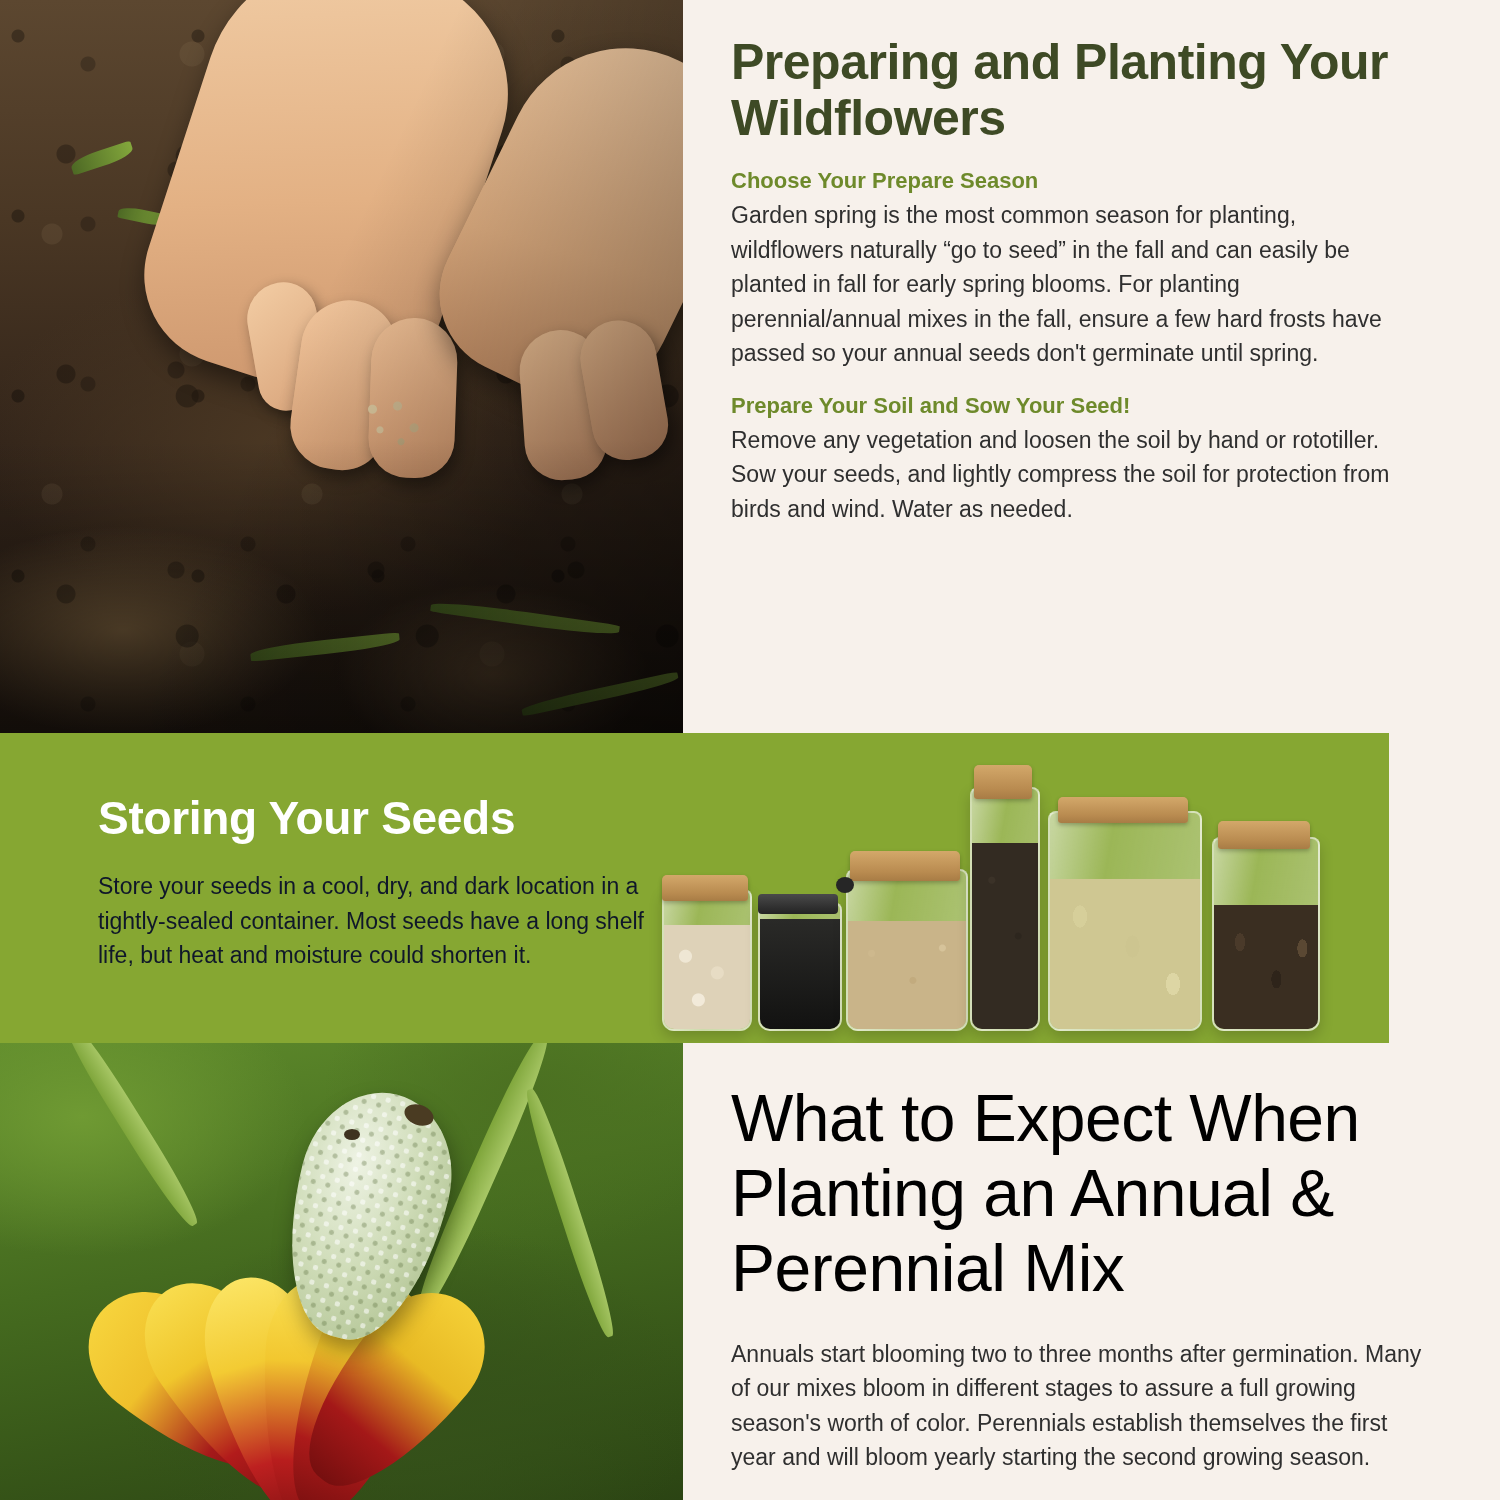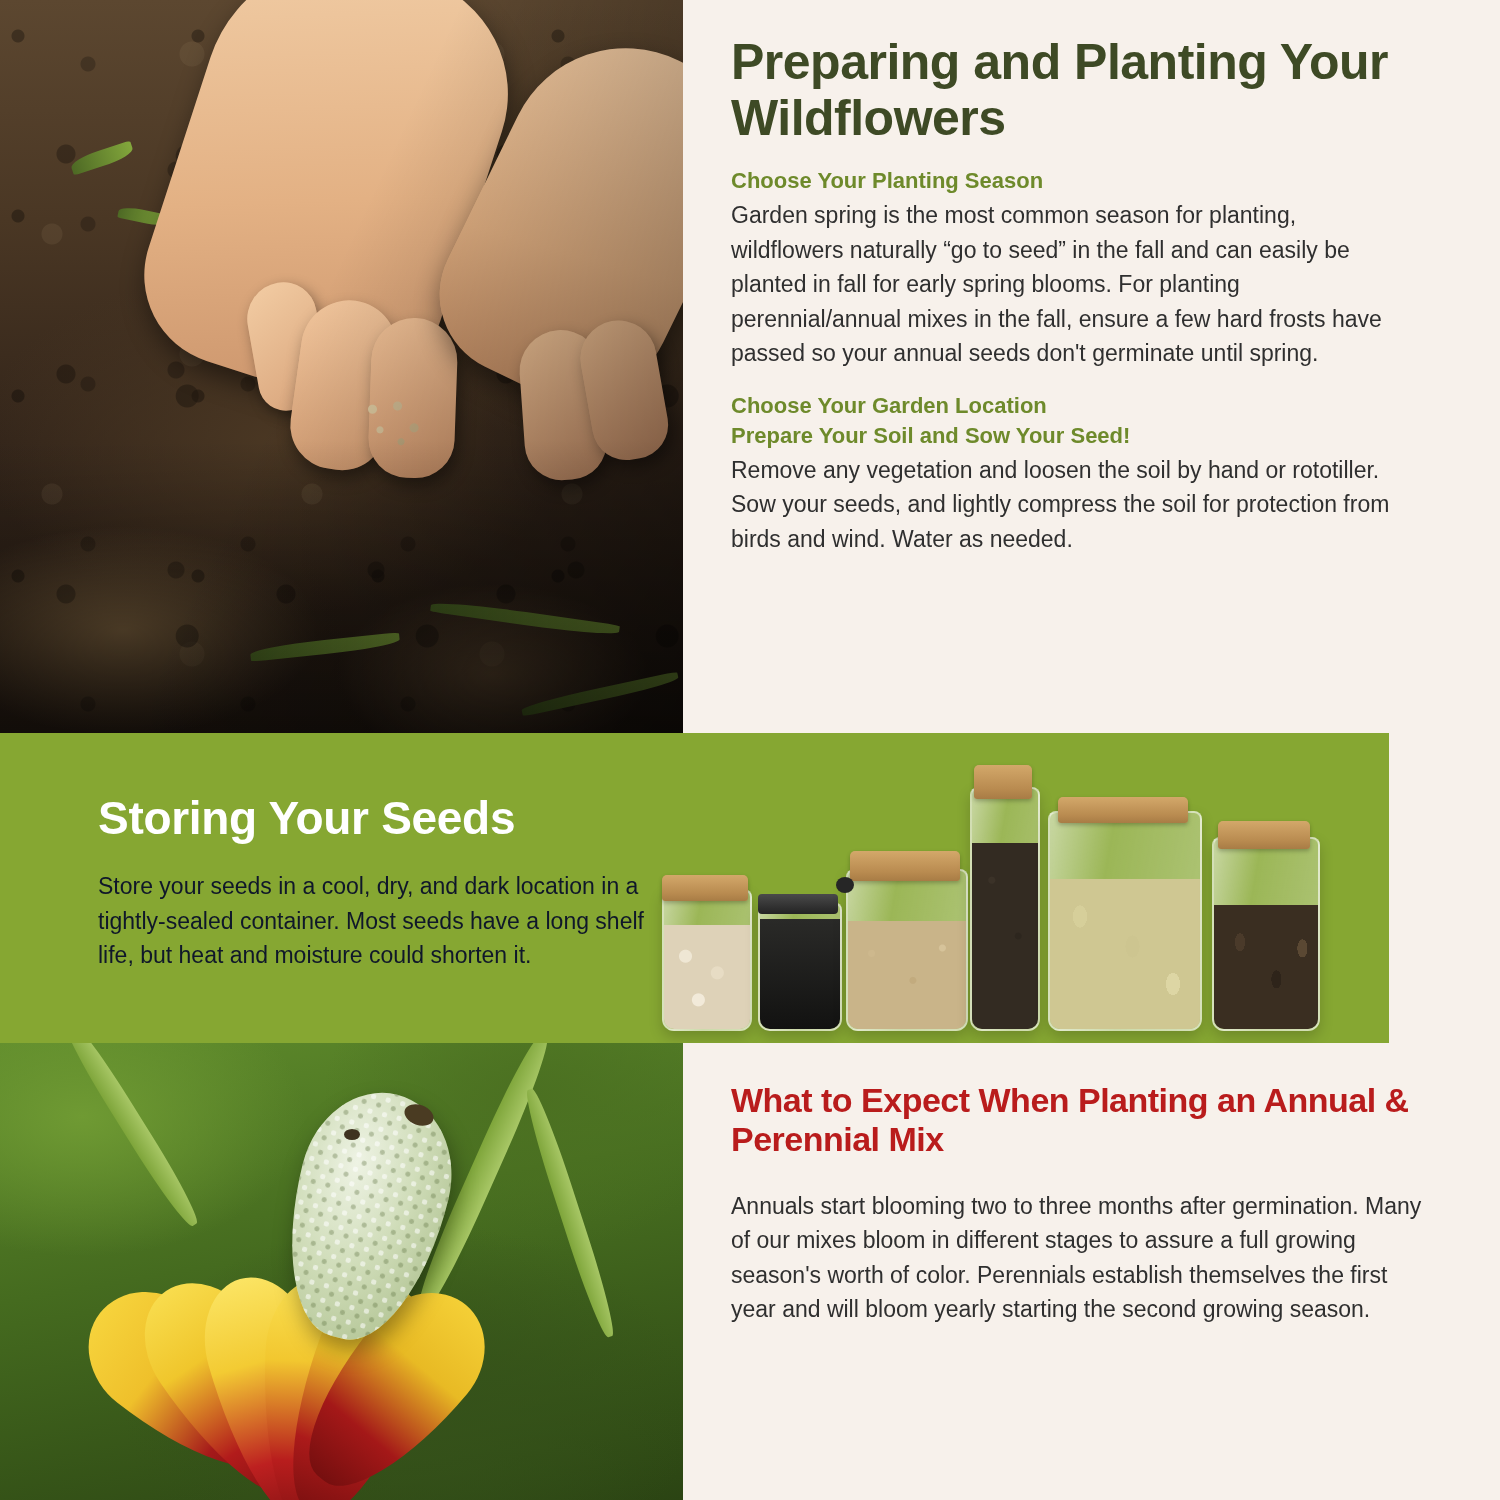--- a/index.html
+++ b/index.html
@@ -288,25 +288,25 @@
     border-radius: 50% 50% 46% 46% / 30% 30% 70% 70%;
     transform-origin: top center;
   }
   .sec3-text {
     width: 817px;
     box-sizing: border-box;
     padding: 38px 64px 0 48px;
     background: #f7f1eb;
   }
   h1.title3 {
-    font-size: 34px;
+    font-size: 66px;
     line-height: 1.14;
-    color: #b91c1c;
+    color: #000000;
     margin: 0 0 30px 0;
-    font-weight: 700;
+    font-weight: 400;
     letter-spacing: -0.5px;
   }
 </style>
 </head>
 <body>
 
 <div class="page">
 
   <div class="sec1">
 
@@ -330,24 +330,23 @@
       <div class="hand arm2"></div>
       <div class="hand finger3"></div>
       <div class="hand finger4"></div>
       <div class="seeds"></div>
       <div class="soil-shadow"></div>
     </div>
 
     <div class="sec1-text">
       <h1 class="title">Preparing and Planting Your Wildflowers</h1>
 
-      <h2 class="sub">Choose Your Planting Season</h2>
+      <h2 class="sub">Choose Your Prepare Season</h2>
       <p class="body">Garden spring is the most common season for planting, wildflowers naturally “go to seed” in the fall and can easily be planted in fall for early spring blooms. For planting perennial/annual mixes in the fall, ensure a few hard frosts have passed so your annual seeds don't germinate until spring.</p>
 
-      <h2 class="sub">Choose Your Garden Location</h2>
 
       <h2 class="sub">Prepare Your Soil and Sow Your Seed!</h2>
       <p class="body last">Remove any vegetation and loosen the soil by hand or rototiller. Sow your seeds, and lightly compress the soil for protection from birds and wind. Water as needed.</p>
     </div>
   </div>
 
   <div class="sec2">
     <div class="sec2-text">
       <h1 class="title-white">Storing Your Seeds</h1>
       <p class="body-white">Store your seeds in a cool, dry, and dark location in a tightly-sealed container. Most seeds have a long shelf life, but heat and moisture could shorten it.</p>

